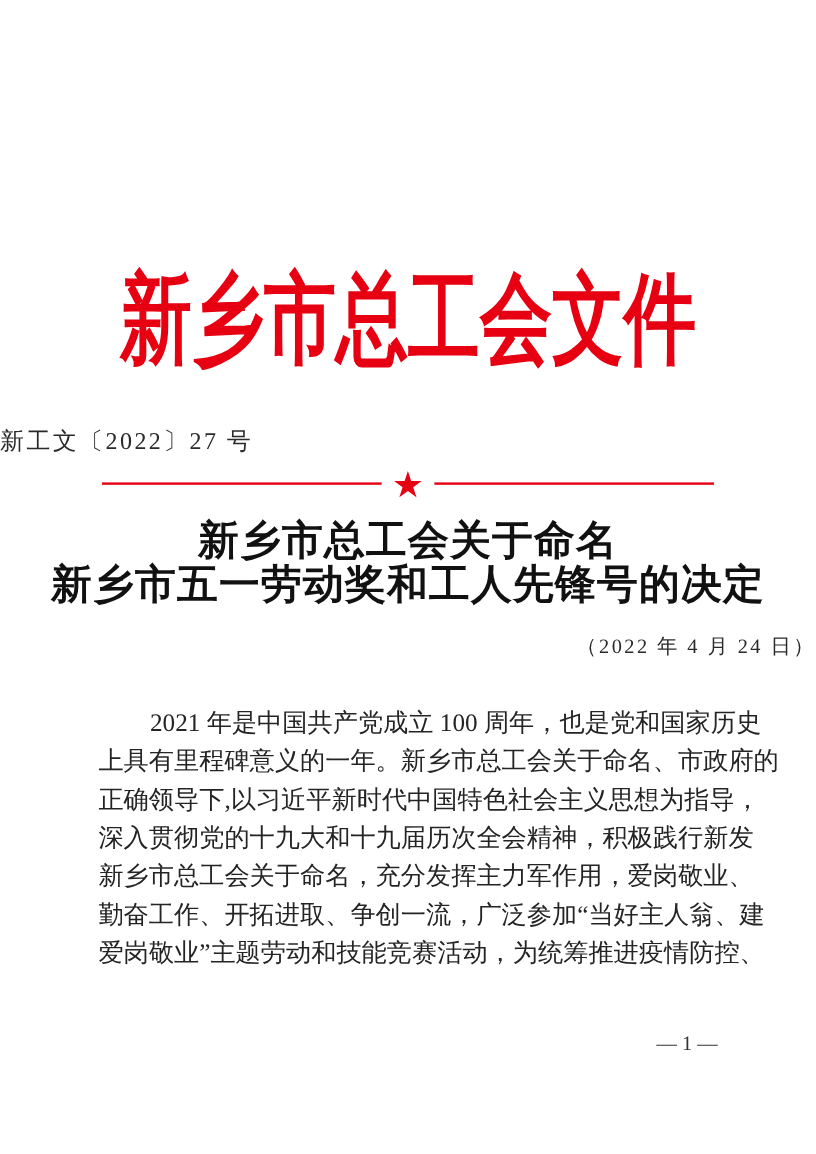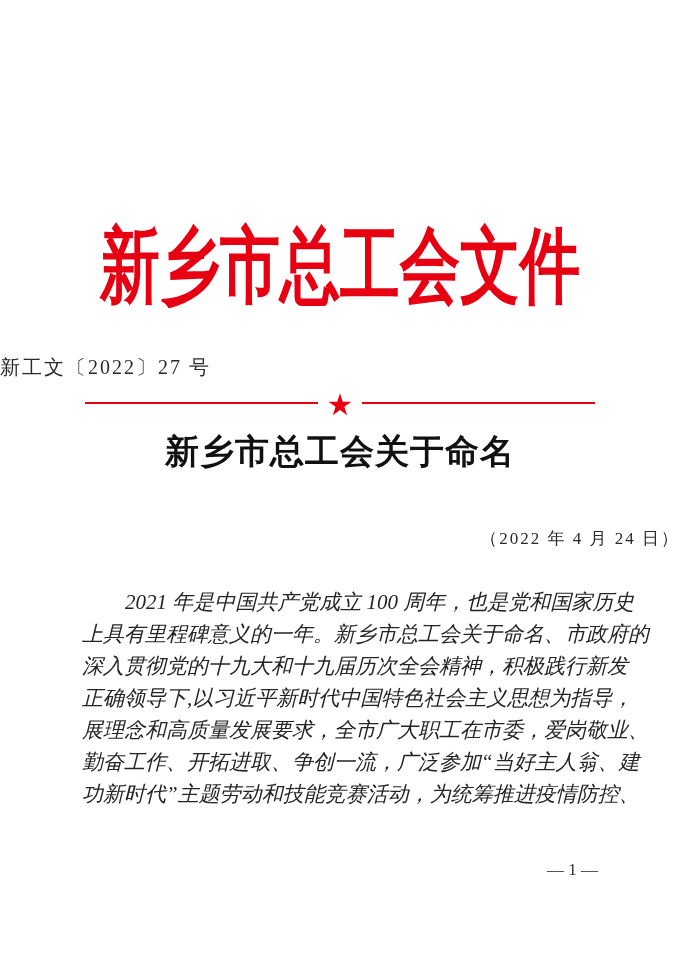--- a/index.html
+++ b/index.html
@@ -98,21 +98,20 @@
     right: 82px;
     font-size: 21px;
     color: #242424;
   }
   .body-line {
     height: 32px;
     line-height: 32px;
     text-align: justify;
     text-align-last: justify;
     white-space: nowrap;
-    font-style: italic;
   }
   .body-line:first-child {
     padding-left: 43px; 
   }
   
   .page-number {
     position: absolute;
     top: 860px;
     right: 82px;
     font-size: 17px;
@@ -130,29 +129,30 @@
   <div class="doc-number">新工文〔2022〕27 号</div>
 
   <div class="divider">
     <div class="rule"></div>
     <div class="star">★</div>
     <div class="rule"></div>
   </div>
 
   <div class="doc-title">
     <div>新乡市总工会关于命名</div>
+    <div>新乡市五一劳动奖和工人先锋号的决定</div>
   </div>
 
   <div class="doc-date">（2022 年 4 月 24 日）</div>
 
   <div class="body-text">
       <div class="body-line">2021 年是中国共产党成立 100 周年，也是党和国家历史</div>
       <div class="body-line">上具有里程碑意义的一年。新乡市总工会关于命名、市政府的</div>
+      <div class="body-line">正确领导下,以习近平新时代中国特色社会主义思想为指导，</div>
       <div class="body-line">深入贯彻党的十九大和十九届历次全会精神，积极践行新发</div>
-      <div class="body-line">正确领导下,以习近平新时代中国特色社会主义思想为指导，</div>
-      <div class="body-line">展理念和高质量发展要求，全市广大职工在市委，爱岗敬业、</div>
+      <div class="body-line">新乡市总工会关于命名，充分发挥主力军作用，爱岗敬业、</div>
       <div class="body-line">勤奋工作、开拓进取、争创一流，广泛参加“当好主人翁、建</div>
-      <div class="body-line">功新时代”主题劳动和技能竞赛活动，为统筹推进疫情防控、</div>
+      <div class="body-line">爱岗敬业”主题劳动和技能竞赛活动，为统筹推进疫情防控、</div>
     </div>
 
   <div class="page-number">— 1 —</div>
 
 </div>
 
 </body></html>

